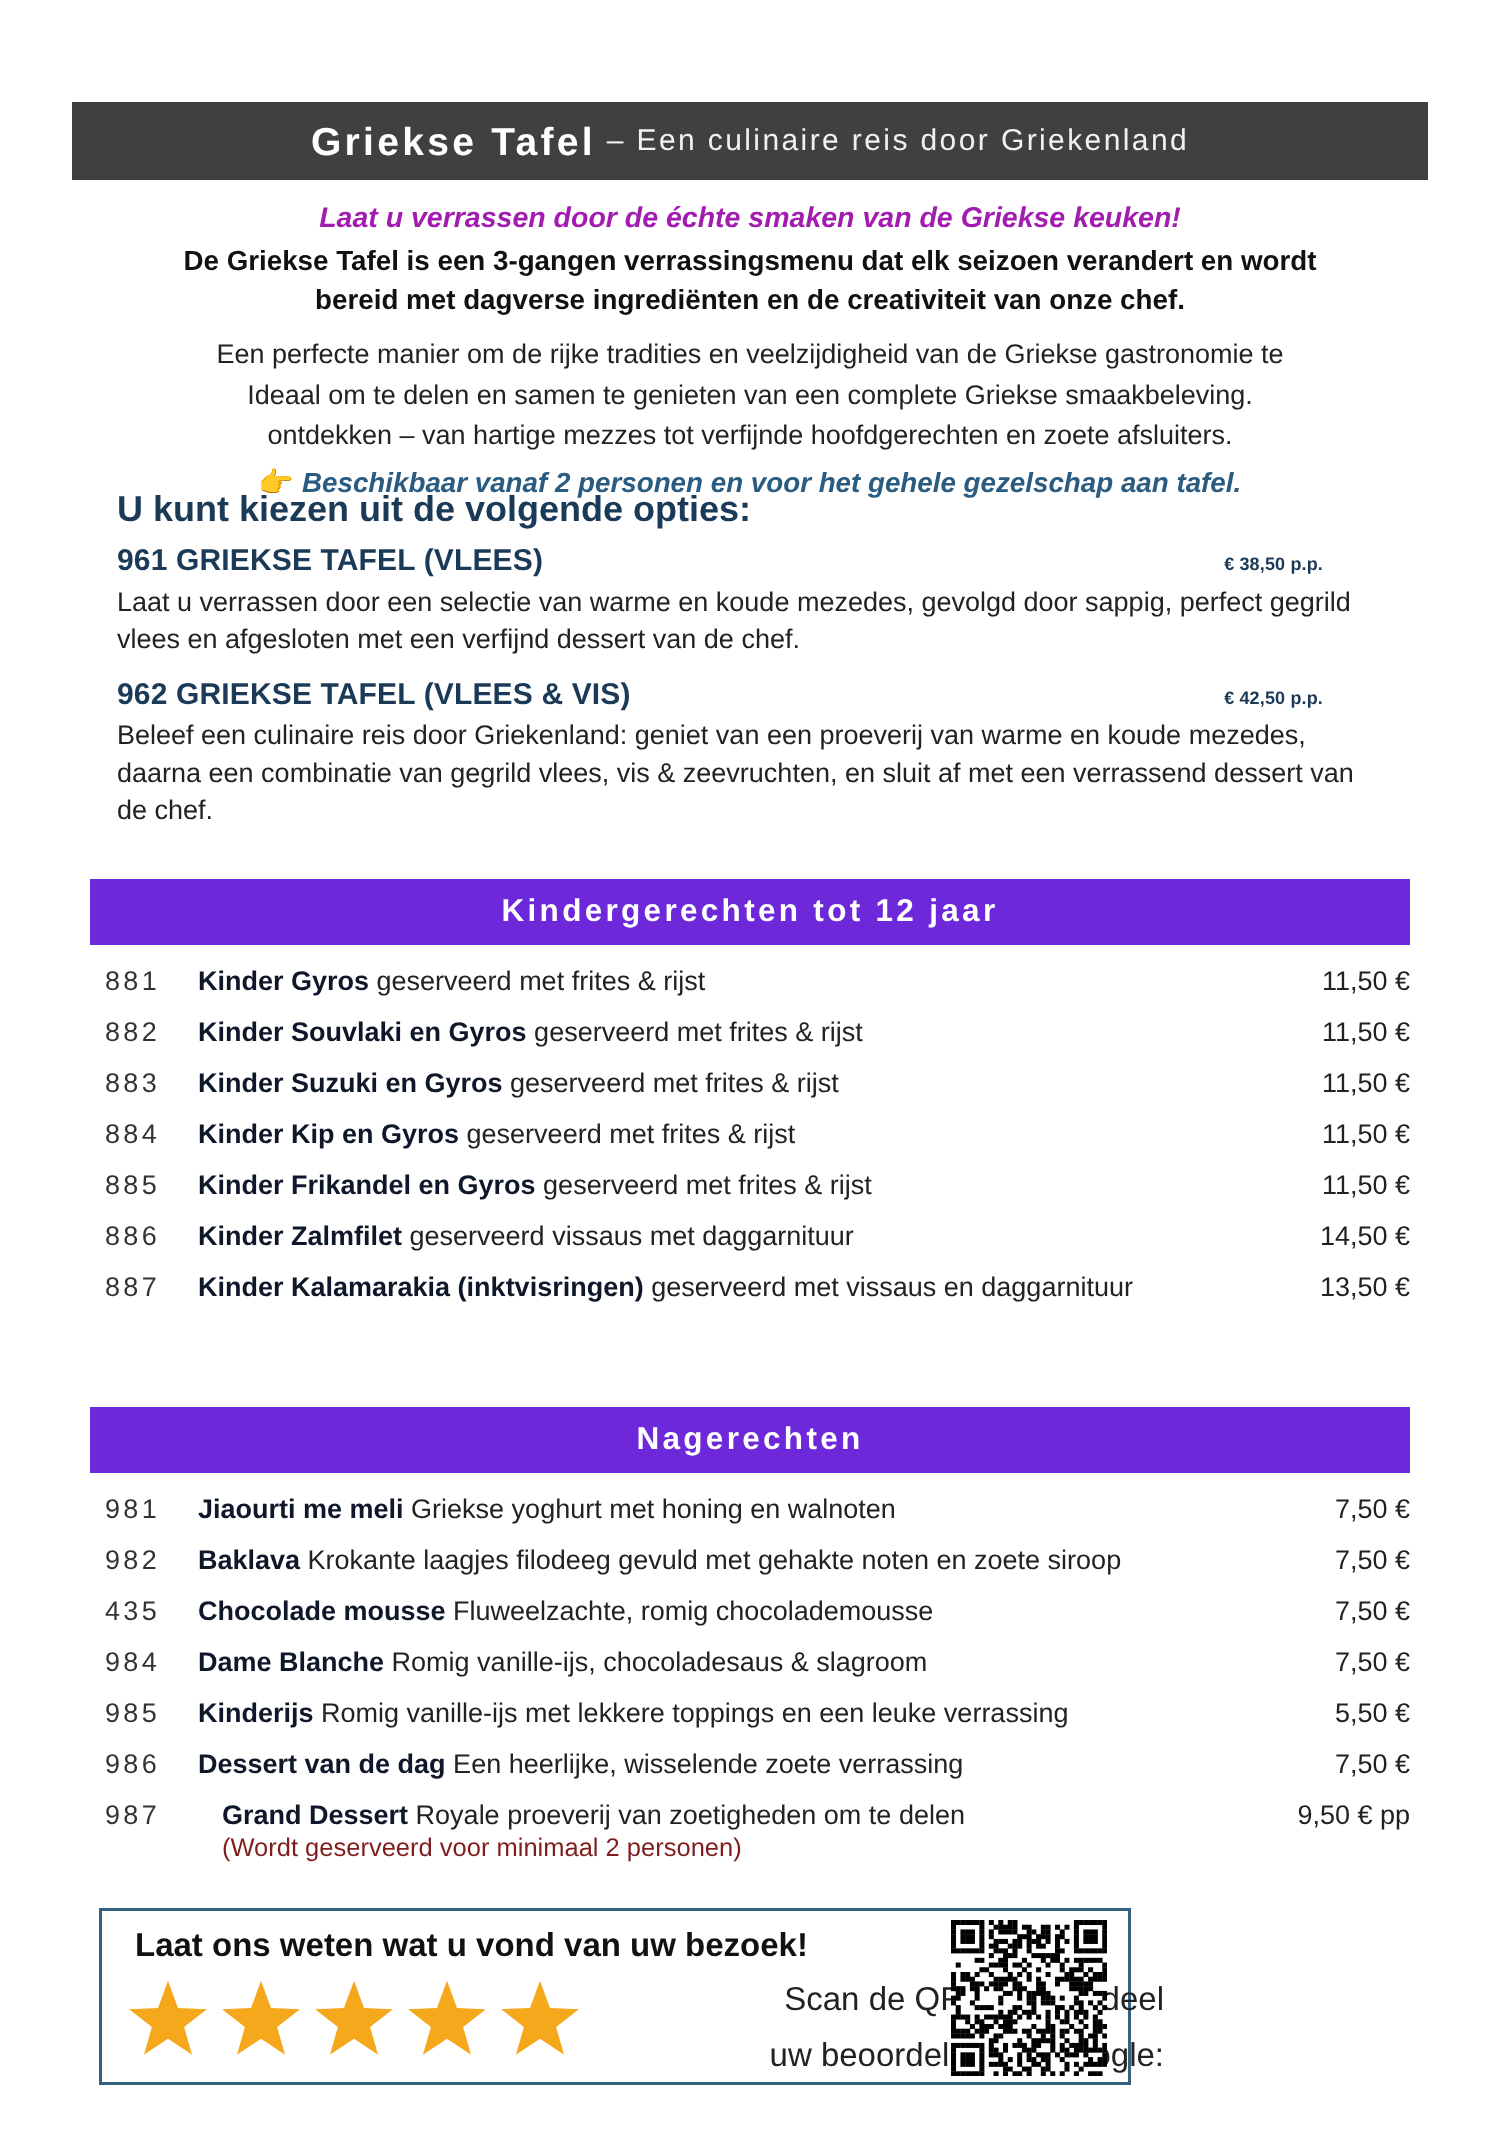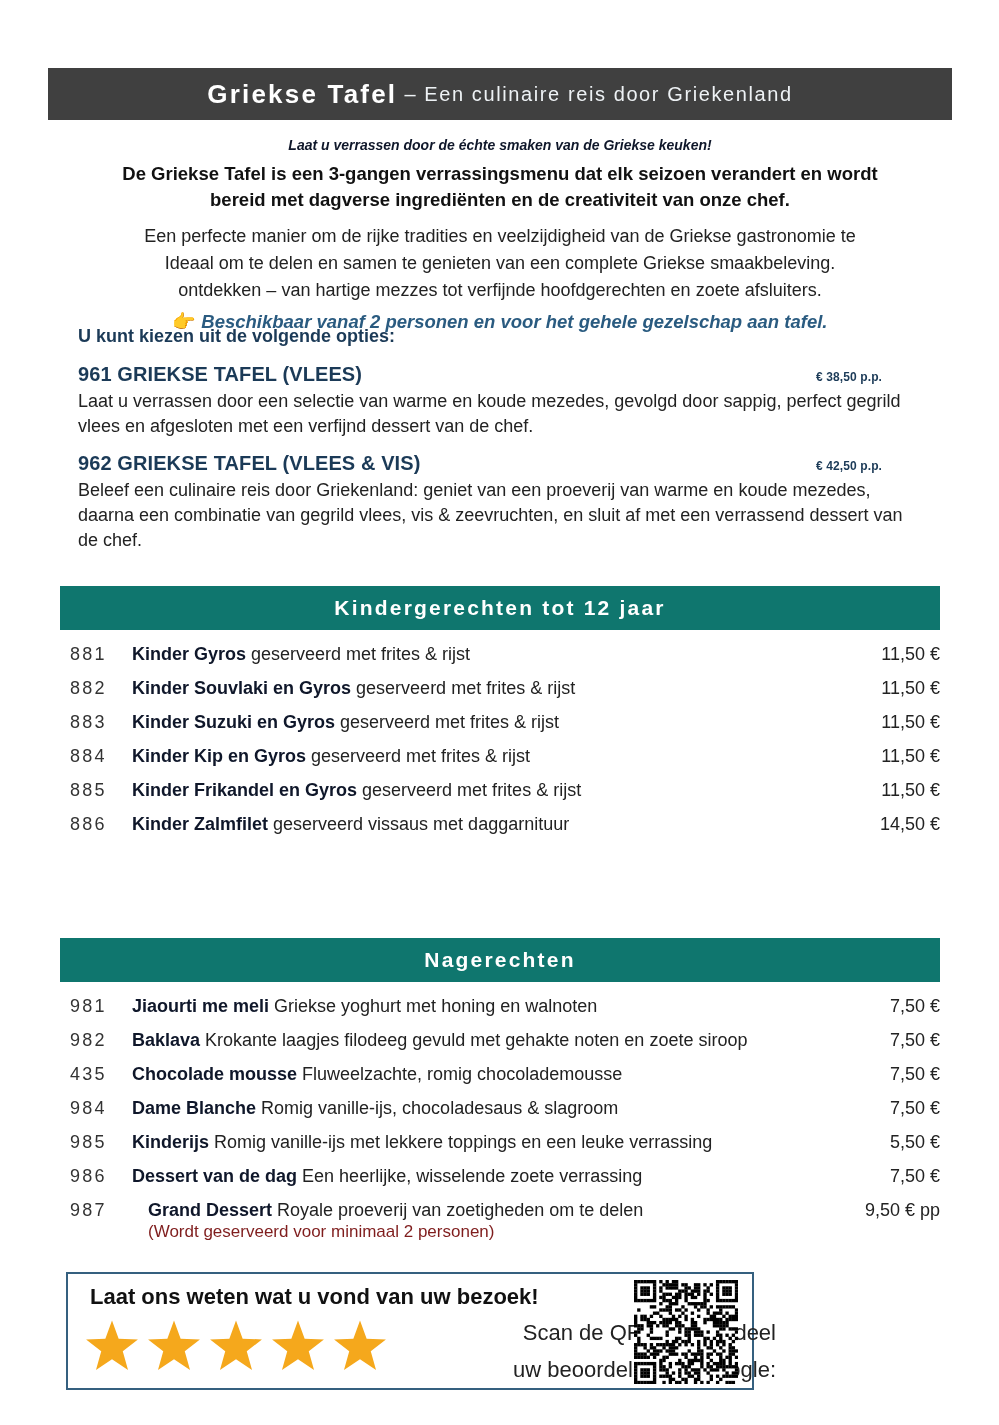--- a/index.html
+++ b/index.html
@@ -52,24 +52,24 @@
 
   
   .intro {
     position: absolute;
     left: 75px;
     top: 132px;
     width: 850px;
     text-align: center;
   }
   .intro-lead {
-    color: #0f172a;
+    color: #a21caf;
     font-style: italic;
     font-weight: bold;
-    font-size: 14px;
+    font-size: 19px;
     line-height: 27px;
     margin: 0 0 2px 0;
   }
   .intro-bold {
     color: #111111;
     font-weight: bold;
     font-size: 18.5px;
     line-height: 26px;
     margin: 0;
   }
@@ -92,21 +92,21 @@
     font-style: normal;
     font-size: 19px;
   }
 
   
   .opts-lead {
     position: absolute;
     left: 78px;
     top: 326px;
     color: #1b3a57;
-    font-size: 18px;
+    font-size: 24px;
     font-weight: bold;
   }
   .opt {
     position: absolute;
     left: 78px;
     width: 872px;
   }
   .opt-head {
     display: flex;
     justify-content: space-between;
@@ -131,21 +131,21 @@
   }
   #opt-961 { top: 363px; }
   #opt-962 { top: 452px; }
 
   
   .sec-bar {
     position: absolute;
     left: 60px;
     width: 880px;
     height: 44px;
-    background: #0f766e;
+    background: #6d28d9;
     color: #ffffff;
     display: flex;
     align-items: center;
     justify-content: center;
     font-size: 21px;
     font-weight: bold;
     letter-spacing: 2.2px;
     box-sizing: border-box;
   }
   #sec-bar-kinder { top: 586px; }
@@ -314,20 +314,25 @@
       </div>
       <div class="row">
         <div class="row-num">885</div>
         <div class="row-text"><b>Kinder Frikandel en Gyros</b><span> geserveerd met frites &amp; rijst</span></div>
         <div class="row-price">11,50 €</div>
       </div>
       <div class="row">
         <div class="row-num">886</div>
         <div class="row-text"><b>Kinder Zalmfilet</b><span> geserveerd vissaus met daggarnituur</span></div>
         <div class="row-price">14,50 €</div>
+      </div>
+      <div class="row">
+        <div class="row-num">887</div>
+        <div class="row-text"><b>Kinder Kalamarakia (inktvisringen)</b><span> geserveerd met vissaus en daggarnituur</span></div>
+        <div class="row-price">13,50 €</div>
       </div>
     </div>
 
   <div class="sec-bar" id="sec-bar-nagerechten">Nagerechten</div>
   <div class="items" id="items-nagerechten">
       <div class="row">
         <div class="row-num">981</div>
         <div class="row-text"><b>Jiaourti me meli</b><span> Griekse yoghurt met honing en walnoten</span></div>
         <div class="row-price">7,50 €</div>
       </div>

